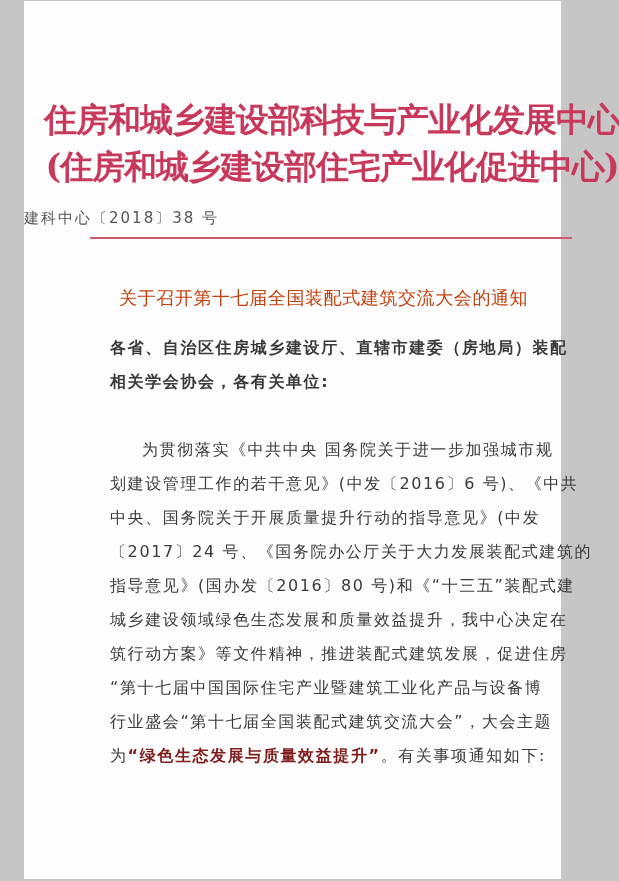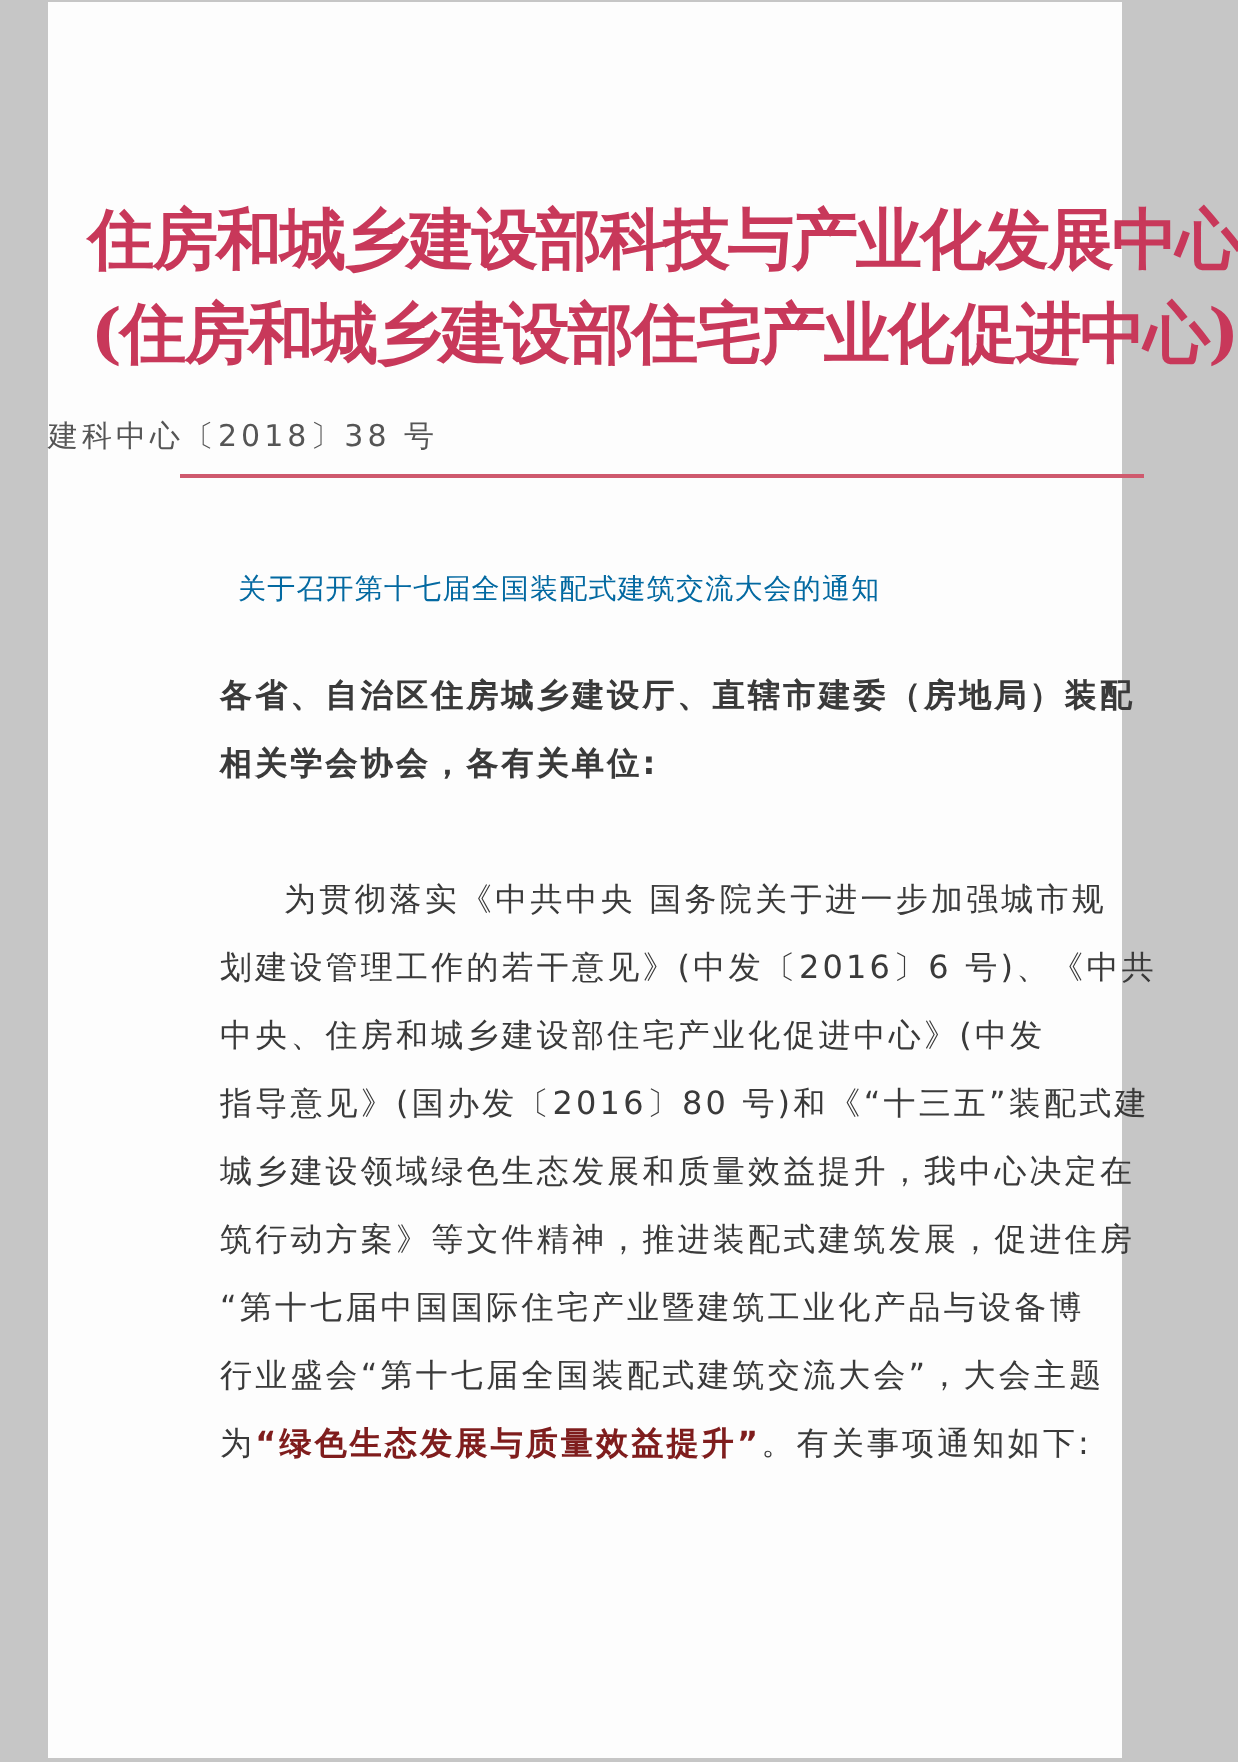--- a/index.html
+++ b/index.html
@@ -31,21 +31,21 @@
     text-align: left; color: #555;
     font-size: 15px; letter-spacing: 2px;
     font-family: "DejaVu Sans", "Liberation Sans", sans-serif;
   }
   .redline {
     position: absolute; left: 66px; top: 236px;
     width: 482px; height: 2px; background: #cf5a6e;
   }
   .subject {
     position: absolute; top: 285px; left: 95px; width: 460px;
-    color: #0369a1; font-size: 14px; letter-spacing: 0.6px;
+    color: #c2410c; font-size: 18px; letter-spacing: 0.6px;
     font-family: "DejaVu Sans", "Liberation Sans", sans-serif;
     white-space: nowrap;
   }
   .body {
     position: absolute; left: 86px; width: 470px;
     color: #3a3a3a; font-size: 16px;
     font-family: "DejaVu Sans", "Liberation Sans", sans-serif;
   }
   .line {
     height: 34px; line-height: 34px;
@@ -68,21 +68,22 @@
   <div class="subject">关于召开第十七届全国装配式建筑交流大会的通知</div>
 
   <div class="body salutation">
     <div class="line">各省、自治区住房城乡建设厅、直辖市建委（房地局）装配</div>
     <div class="line">相关学会协会，各有关单位:</div>
   </div>
 
   <div class="body para">
     <div class="line indent">为贯彻落实《中共中央 国务院关于进一步加强城市规</div>
     <div class="line">划建设管理工作的若干意见》(中发〔2016〕6 号)、《中共</div>
-    <div class="line">中央、住房和城乡建设部住宅产业化促进中心》(中发</div>
+    <div class="line">中央、国务院关于开展质量提升行动的指导意见》(中发</div>
+    <div class="line">〔2017〕24 号、《国务院办公厅关于大力发展装配式建筑的</div>
     <div class="line">指导意见》(国办发〔2016〕80 号)和《“十三五”装配式建</div>
     <div class="line">城乡建设领域绿色生态发展和质量效益提升，我中心决定在</div>
     <div class="line">筑行动方案》等文件精神，推进装配式建筑发展，促进住房</div>
     <div class="line">“第十七届中国国际住宅产业暨建筑工业化产品与设备博</div>
     <div class="line">行业盛会“第十七届全国装配式建筑交流大会”，大会主题</div>
     <div class="line"><span>为</span><span class="bold">“绿色生态发展与质量效益提升”</span><span>。有关事项通知如下:</span></div>
   </div>
 </div>
 
 </body></html>

